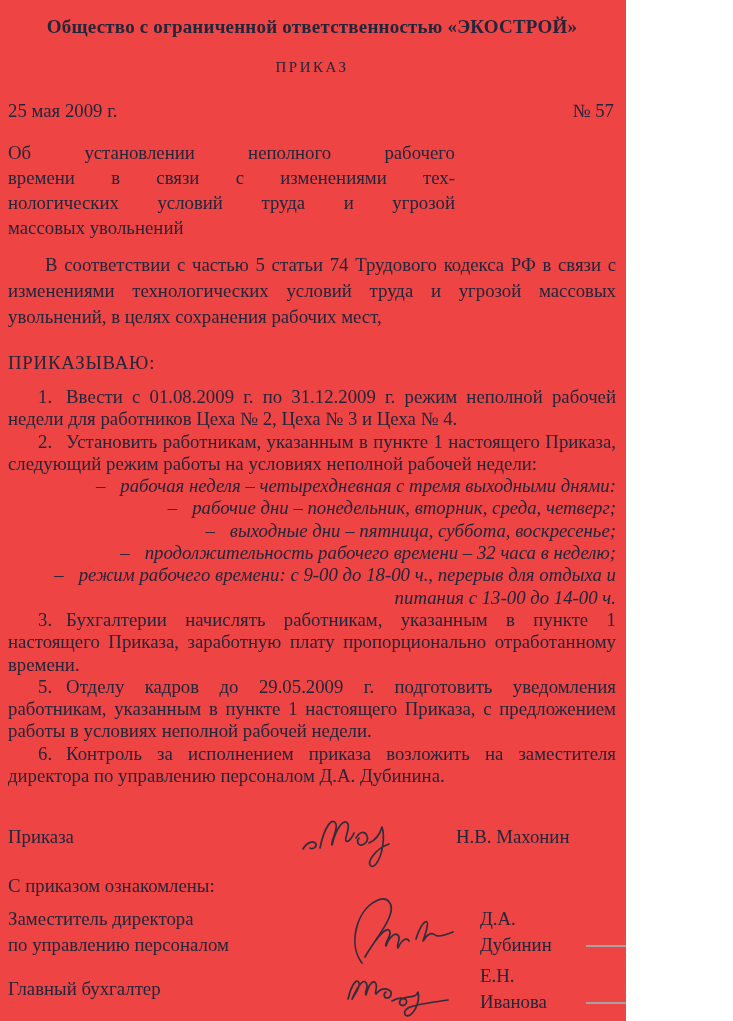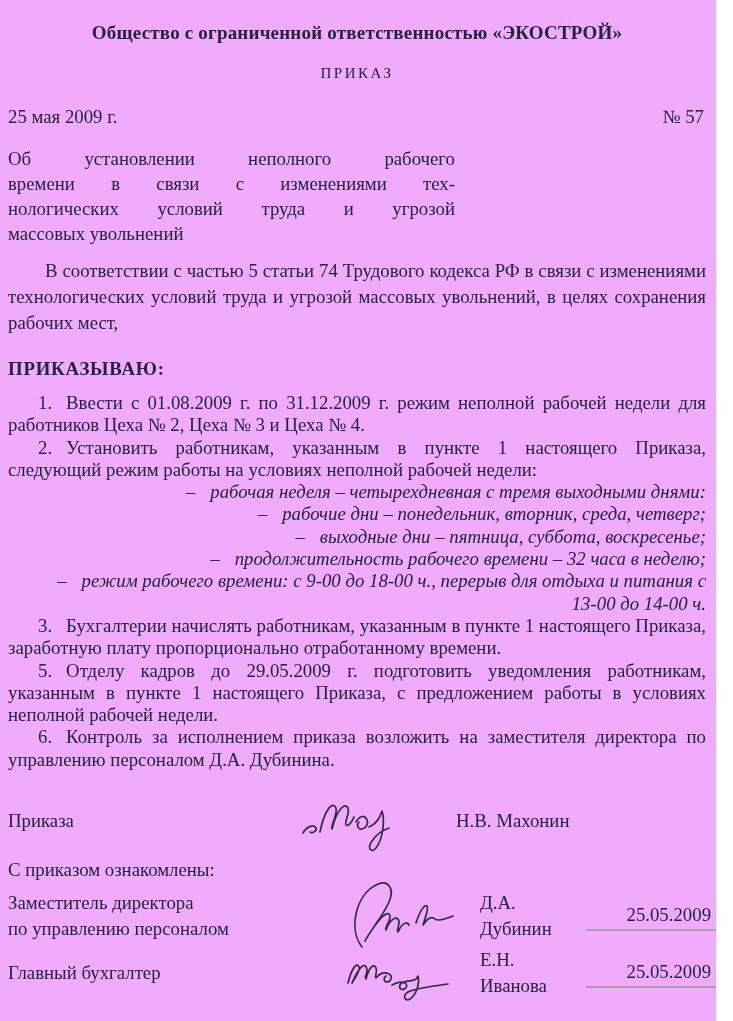--- a/index.html
+++ b/index.html
@@ -1,25 +1,25 @@
 <!DOCTYPE html>
 <html><head>
 <meta charset="utf-8">
 <style>
   html,body{margin:0;padding:0;background:#ffffff;}
   .page{
     position:relative;
-    width:716px;height:1021px;
+    width:626px;height:1021px;
     overflow:hidden;
-    background:#f0abfc;
+    background:#ef4444;
     color:#23263a;
     font-family:"Liberation Serif","DejaVu Serif",serif;
     font-size:18.8px;
     box-sizing:border-box;
-    padding:14px 10px 0 8px;
+    padding:8px 10px 0 8px;
   }
   .company{
     text-align:center;
     font-weight:bold;
     font-size:19px;
     line-height:24px;
     margin-top:7px;
     letter-spacing:.2px;
   }
   .doc-title{
@@ -45,21 +45,21 @@
   .subject span.jl{text-align:justify;text-align-last:justify;}
   .preamble{
     margin:12px 0 0 0;
     text-align:justify;
     text-indent:37px;
     line-height:26px;
   }
   .prikaz{
     margin-top:6px;
     padding-top:14px;
-    font-weight:bold;
+    font-weight:normal;
     letter-spacing:.8px;
     line-height:26px;
   }
   .items{margin-top:10px;line-height:22.3px;}
   .items p{margin:0;}
   .item{
     text-align:justify;
     text-indent:30px;
   }
   .item .num{margin-right:14px;}

